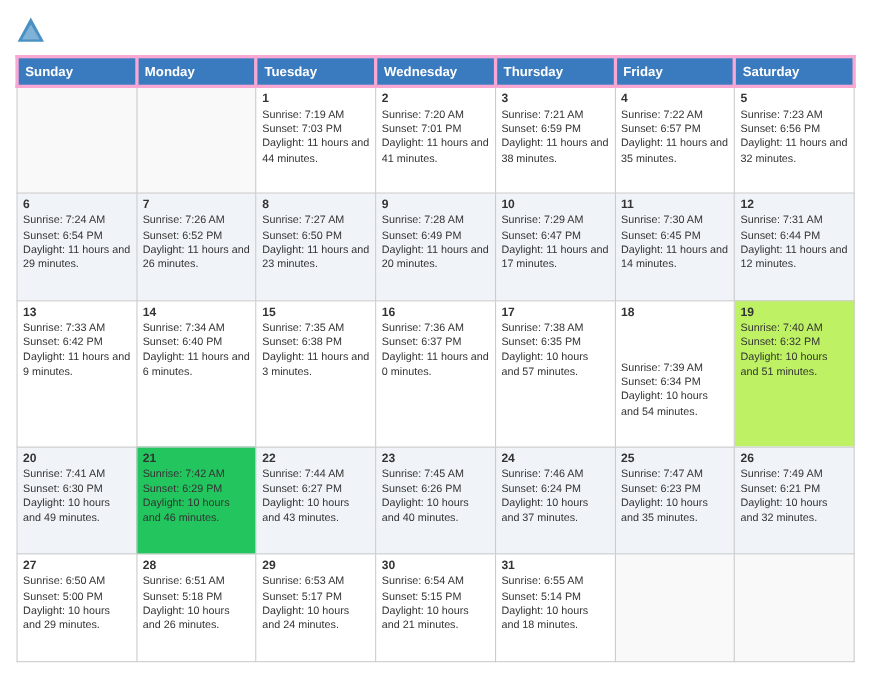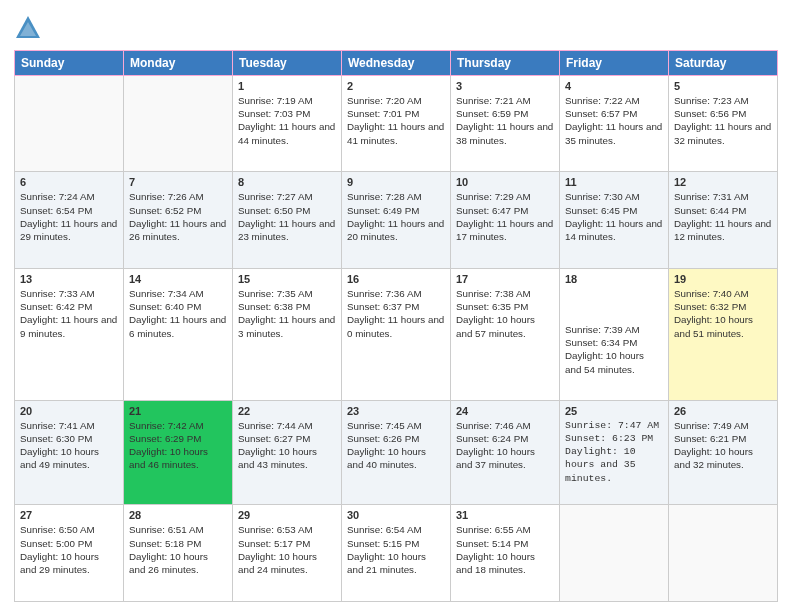--- a/index.html
+++ b/index.html
@@ -67,21 +67,21 @@
       flex: 1;
       font-size: 10.5px;
     }
     .calendar th {
       background-color: #3a7bbf;
       color: #fff;
       text-align: left;
       padding: 5px 6px;
       font-size: 12px;
       font-weight: bold;
-      border: 1px solid #f9a8d4;
+      border: 3px solid #f9a8d4;
     }
     .calendar td {
       border: 1px solid #ccc;
       vertical-align: top;
       padding: 4px 5px;
       width: calc(100% / 7);
       height: 82px;
       color: #333;
       background: #fff;
     }
@@ -248,21 +248,21 @@
             <div class="cell-text" style="white-space: pre-line;">Sunrise: 7:38 AM
 Sunset: 6:35 PM
 Daylight: 10 hours and 57 minutes.</div>
           </td>
           <td style="background: rgb(255, 255, 255);">
             <span class="day-num">18</span>
             <div class="cell-text" style="white-space: pre-line; margin-top: 38px;">Sunrise: 7:39 AM
 Sunset: 6:34 PM
 Daylight: 10 hours and 54 minutes.</div>
           </td>
-          <td style="background: #fef9c3;">
+          <td style="background: #bef264;">
             <span class="day-num">19</span>
             <div class="cell-text" style="white-space: pre-line;">Sunrise: 7:40 AM
 Sunset: 6:32 PM
 Daylight: 10 hours and 51 minutes.</div>
           </td>
         </tr>
         <tr>
           <td style="background: rgb(240, 244, 248);">
             <span class="day-num">20</span>
             <div class="cell-text" style="white-space: pre-line;">Sunrise: 7:41 AM
@@ -288,21 +288,21 @@
 Daylight: 10 hours and 40 minutes.</div>
           </td>
           <td style="background: rgb(240, 244, 248);">
             <span class="day-num">24</span>
             <div class="cell-text" style="white-space: pre-line;">Sunrise: 7:46 AM
 Sunset: 6:24 PM
 Daylight: 10 hours and 37 minutes.</div>
           </td>
           <td style="background: rgb(240, 244, 248);">
             <span class="day-num">25</span>
-            <div class="cell-text" style="white-space: pre-line; font-family: Liberation Mono, monospace;">Sunrise: 7:47 AM
+            <div class="cell-text" style="white-space: pre-line;">Sunrise: 7:47 AM
 Sunset: 6:23 PM
 Daylight: 10 hours and 35 minutes.</div>
           </td>
           <td style="background: rgb(240, 244, 248);">
             <span class="day-num">26</span>
             <div class="cell-text" style="white-space: pre-line;">Sunrise: 7:49 AM
 Sunset: 6:21 PM
 Daylight: 10 hours and 32 minutes.</div>
           </td>
         </tr>

